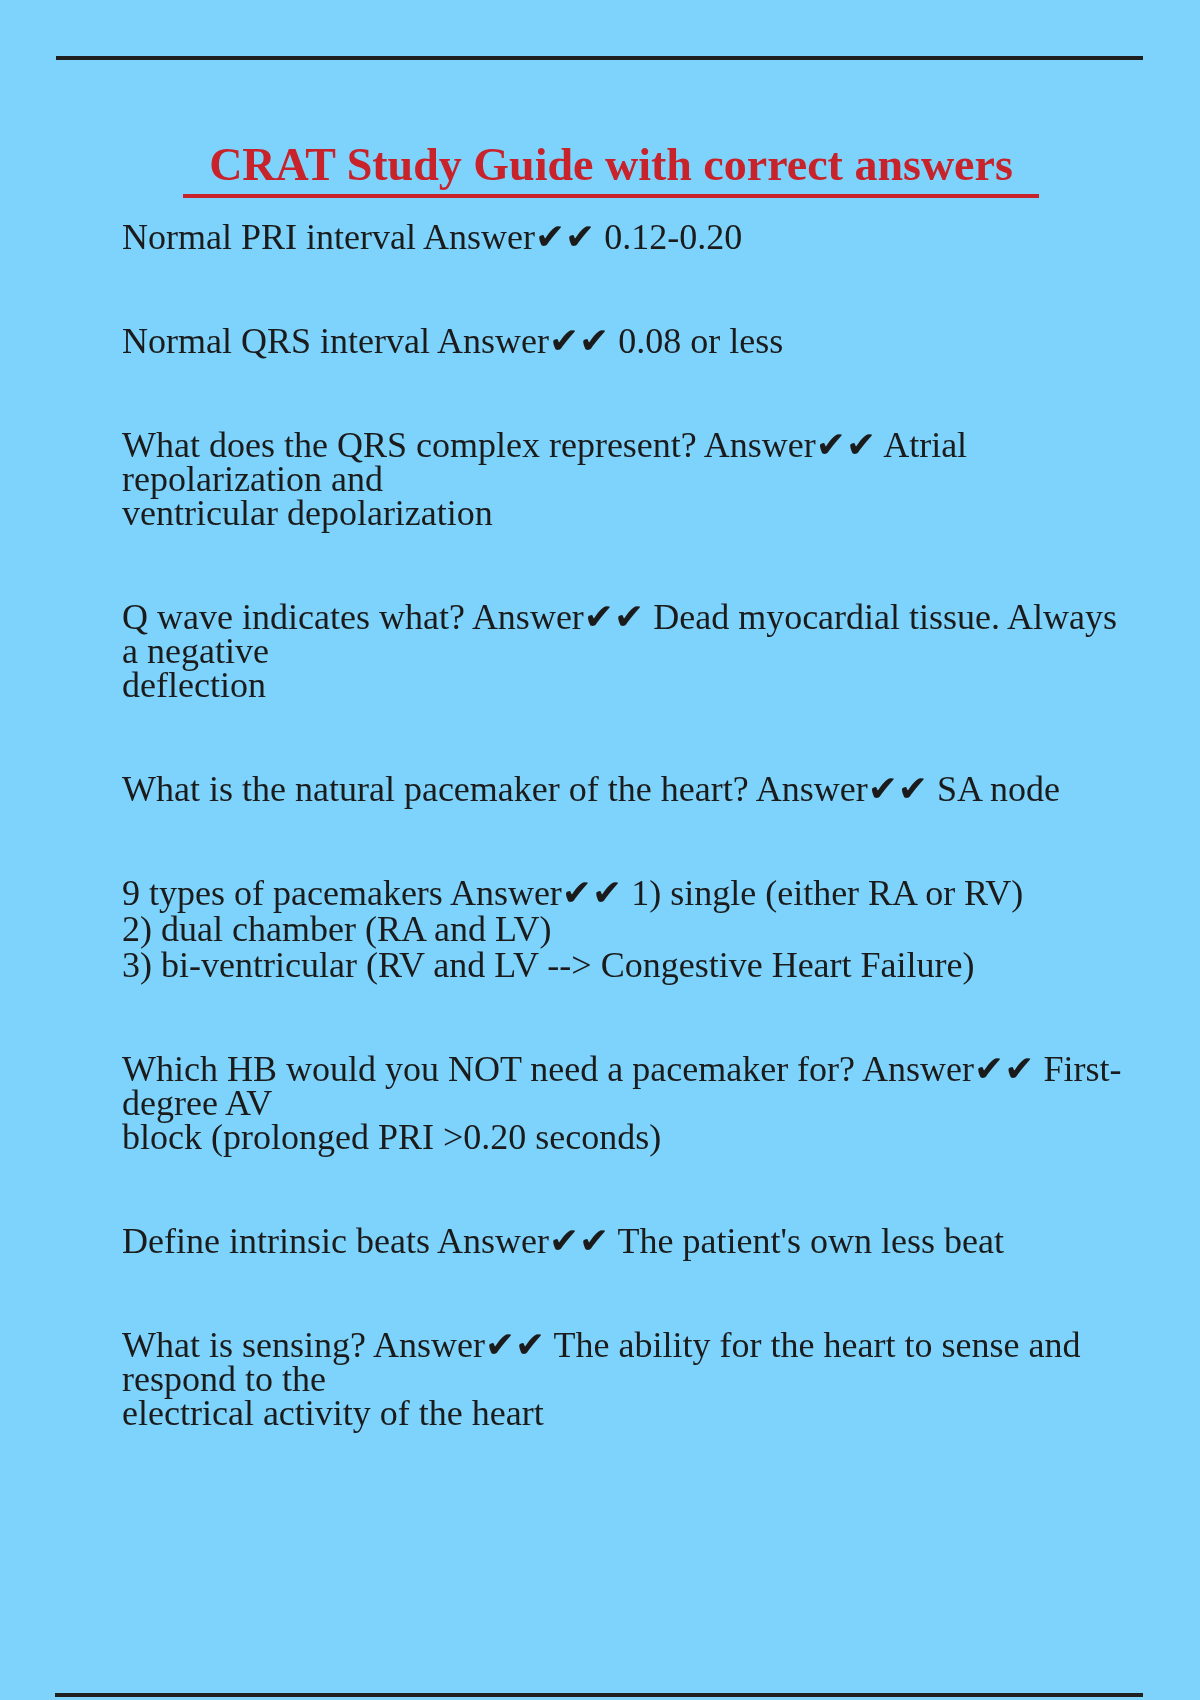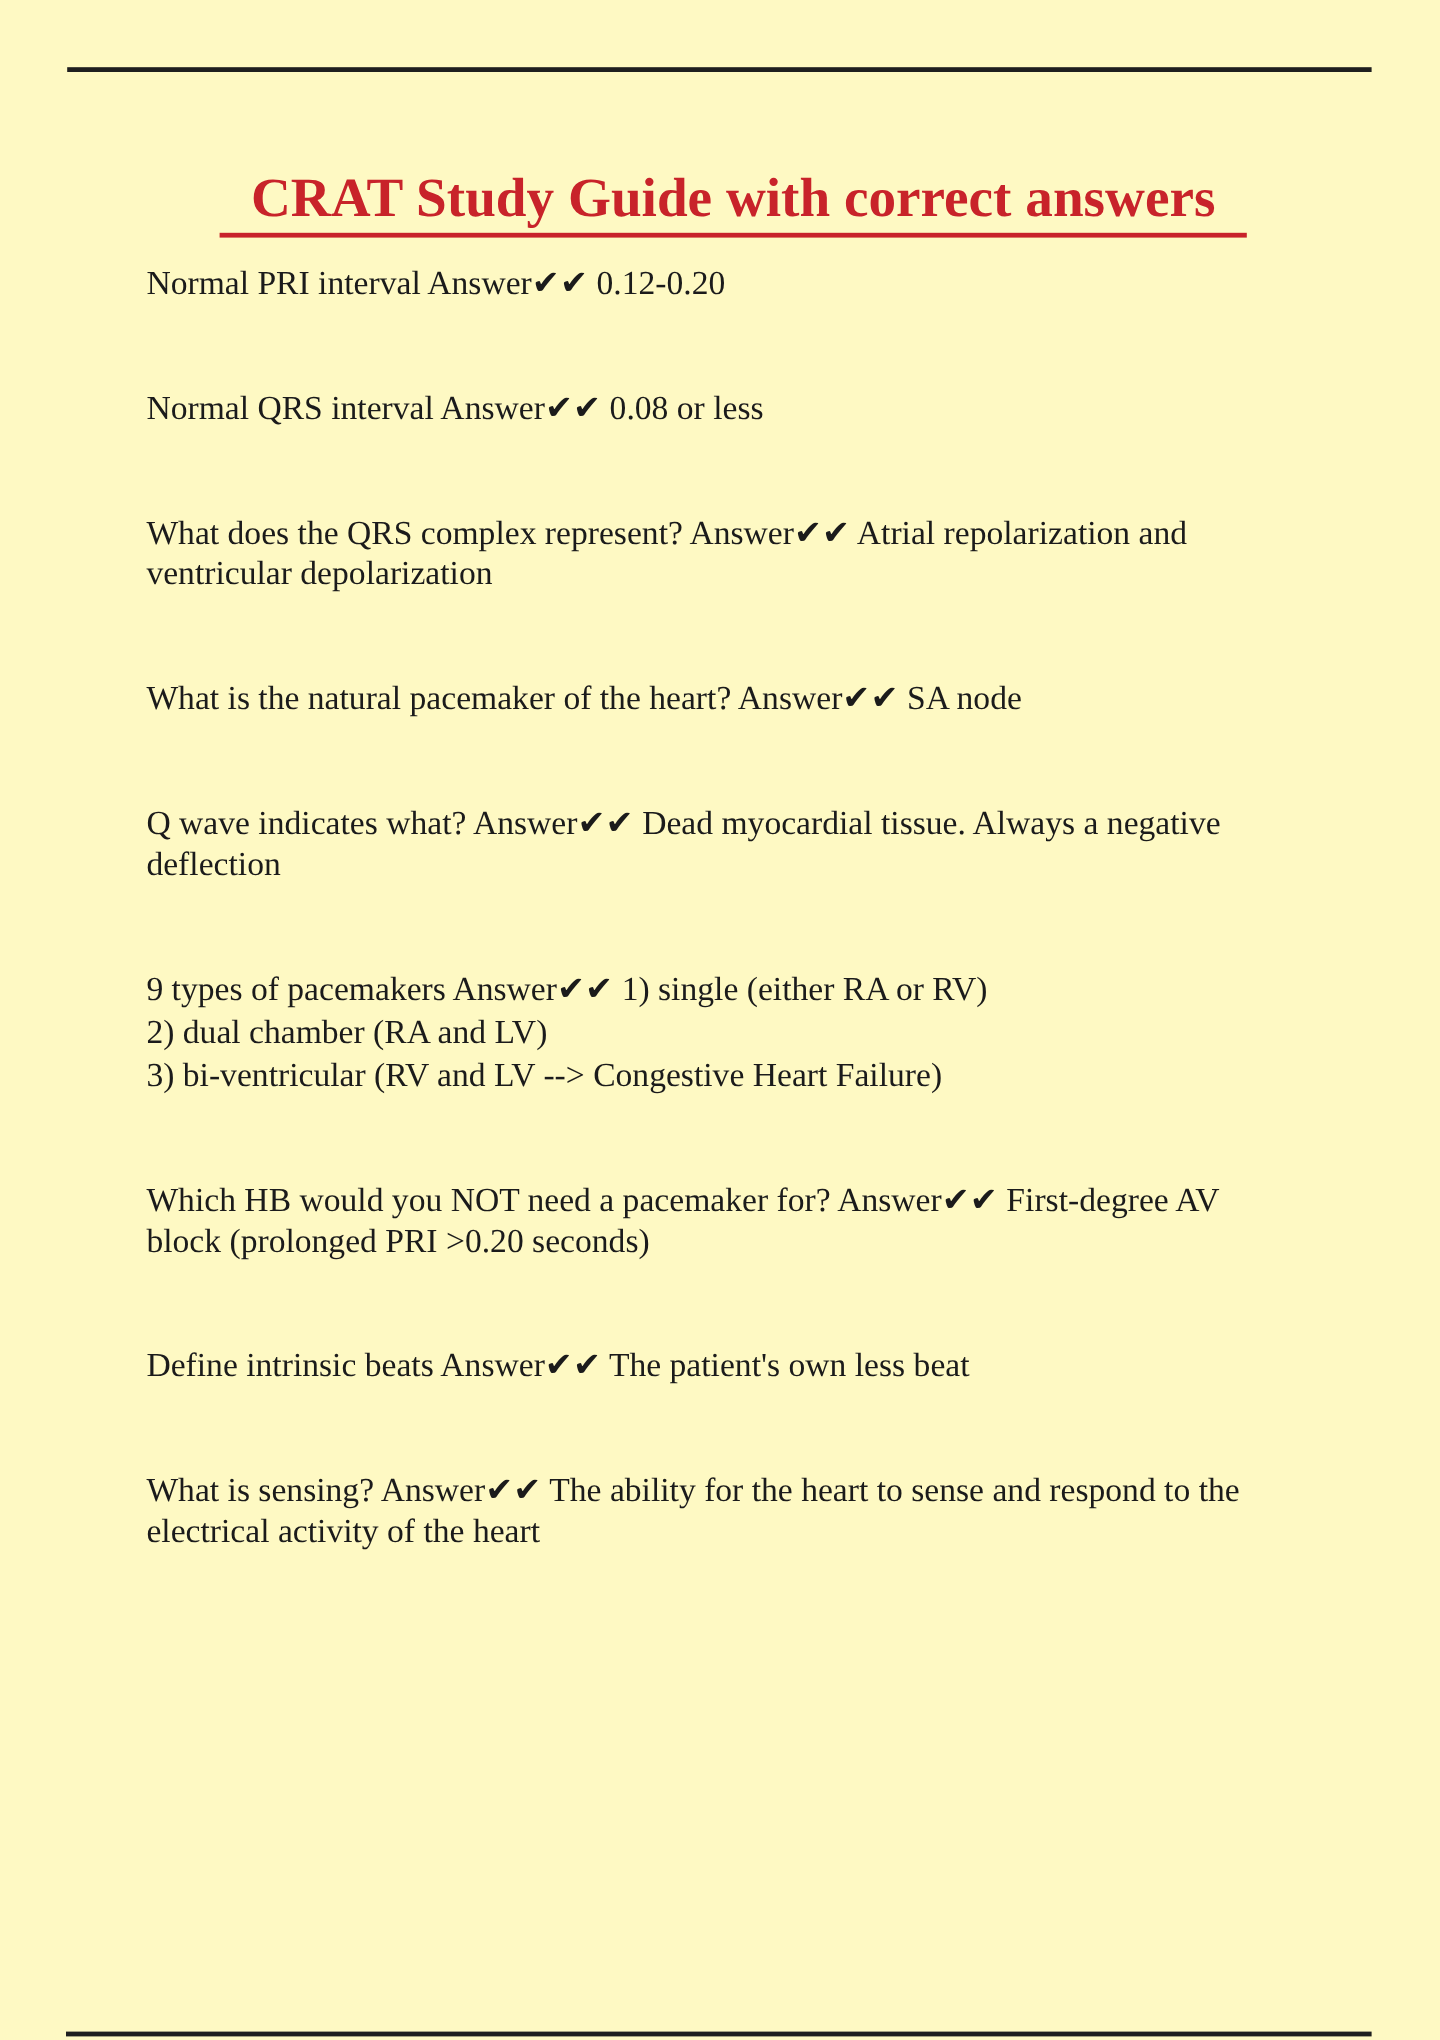--- a/index.html
+++ b/index.html
@@ -4,21 +4,21 @@
 <style>
   html, body {
     margin: 0;
     padding: 0;
     background: #ffffff;
   }
   .page {
     position: relative;
     width: 1200px;
     height: 1700px;
-    background: #fef9c3;
+    background: #7dd3fc;
     overflow: hidden;
     font-family: "Liberation Serif", "DejaVu Serif", serif;
   }
   .rule {
     position: absolute;
     height: 4px;
     background: #1f1f1f;
   }
   .rule-top {
     left: 56px;
@@ -50,21 +50,21 @@
   }
   .content {
     position: absolute;
     left: 122px;
     top: 220px;
     width: 1000px;
   }
   .content p {
     margin: 70px 0 0 0;
     padding: 0;
-    font-size: 28px;
+    font-size: 36px;
     line-height: 34px;
     color: #1b1b1b;
     white-space: pre-wrap;
     font-family: "Liberation Serif", "DejaVu Sans", serif;
   }
   .content p:first-child {
     margin-top: 0;
   }
   .content p.sub {
     margin-top: 2px;
@@ -79,23 +79,23 @@
 
   <div class="title-wrap">
     <span class="doc-title">CRAT Study Guide with correct answers</span>
   </div>
 
   <div class="content">
     <p>Normal PRI interval Answer✔✔ 0.12-0.20</p>
     <p>Normal QRS interval Answer✔✔ 0.08 or less</p>
     <p>What does the QRS complex represent? Answer✔✔ Atrial repolarization and
 ventricular depolarization</p>
-    <p>What is the natural pacemaker of the heart? Answer✔✔ SA node</p>
     <p>Q wave indicates what? Answer✔✔ Dead myocardial tissue. Always a negative
 deflection</p>
+    <p>What is the natural pacemaker of the heart? Answer✔✔ SA node</p>
     <p>9 types of pacemakers Answer✔✔ 1) single (either RA or RV)</p>
     <p class="sub">2) dual chamber (RA and LV)</p>
     <p class="sub">3) bi-ventricular (RV and LV --&gt; Congestive Heart Failure)</p>
     <p>Which HB would you NOT need a pacemaker for? Answer✔✔ First-degree AV
 block (prolonged PRI &gt;0.20 seconds)</p>
     <p>Define intrinsic beats Answer✔✔ The patient's own less beat</p>
     <p>What is sensing? Answer✔✔ The ability for the heart to sense and respond to the
 electrical activity of the heart</p>
   </div>
 

